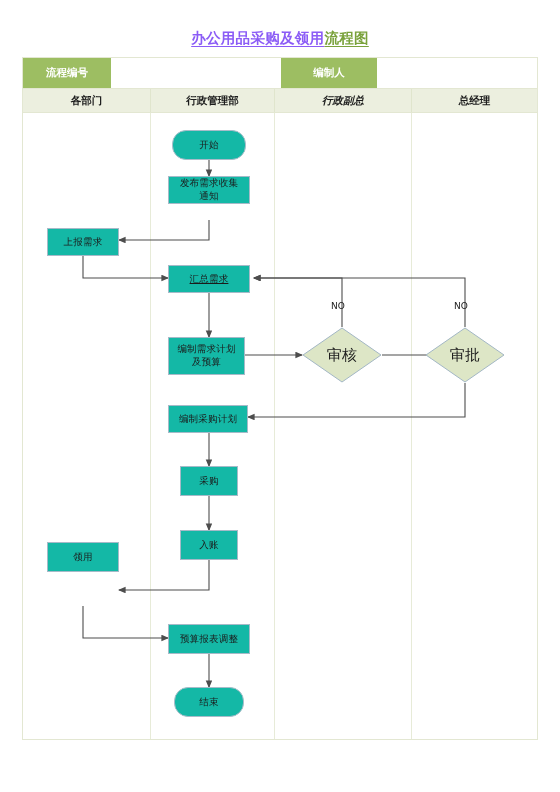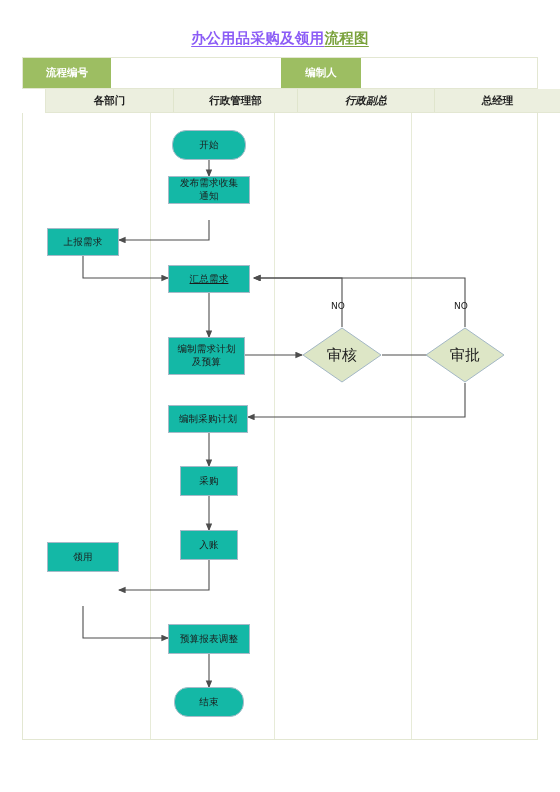--- a/index.html
+++ b/index.html
@@ -59,37 +59,36 @@
     align-items: center;
     justify-content: center;
     box-sizing: border-box;
   }
   .info-value {
     background: #ffffff;
     box-sizing: border-box;
   }
   .iw-label-1 { width: 88px; }
   .iw-value-1 { width: 170px; }
-  .iw-label-2 { width: 80px; }
+  .iw-label-2 { width: 96px; }
   .iw-value-2 { flex: 1; }
 
   
   .col-header-row {
     position: absolute;
     left: 22px;
     top: 89px;
     width: 516px;
     height: 24px;
     display: flex;
     background: #ecefdf;
     border-left: 1px solid #e3e7d2;
     border-right: 1px solid #e3e7d2;
     border-bottom: 1px solid #e3e7d2;
     box-sizing: border-box;
-    margin-left: 23px;
   }
   .col-header {
     display: flex;
     align-items: center;
     justify-content: center;
     font-size: 10.5px;
     font-weight: bold;
     color: #1c1c1c;
     box-sizing: border-box;
     border-right: 1px solid #e0e5cd;

